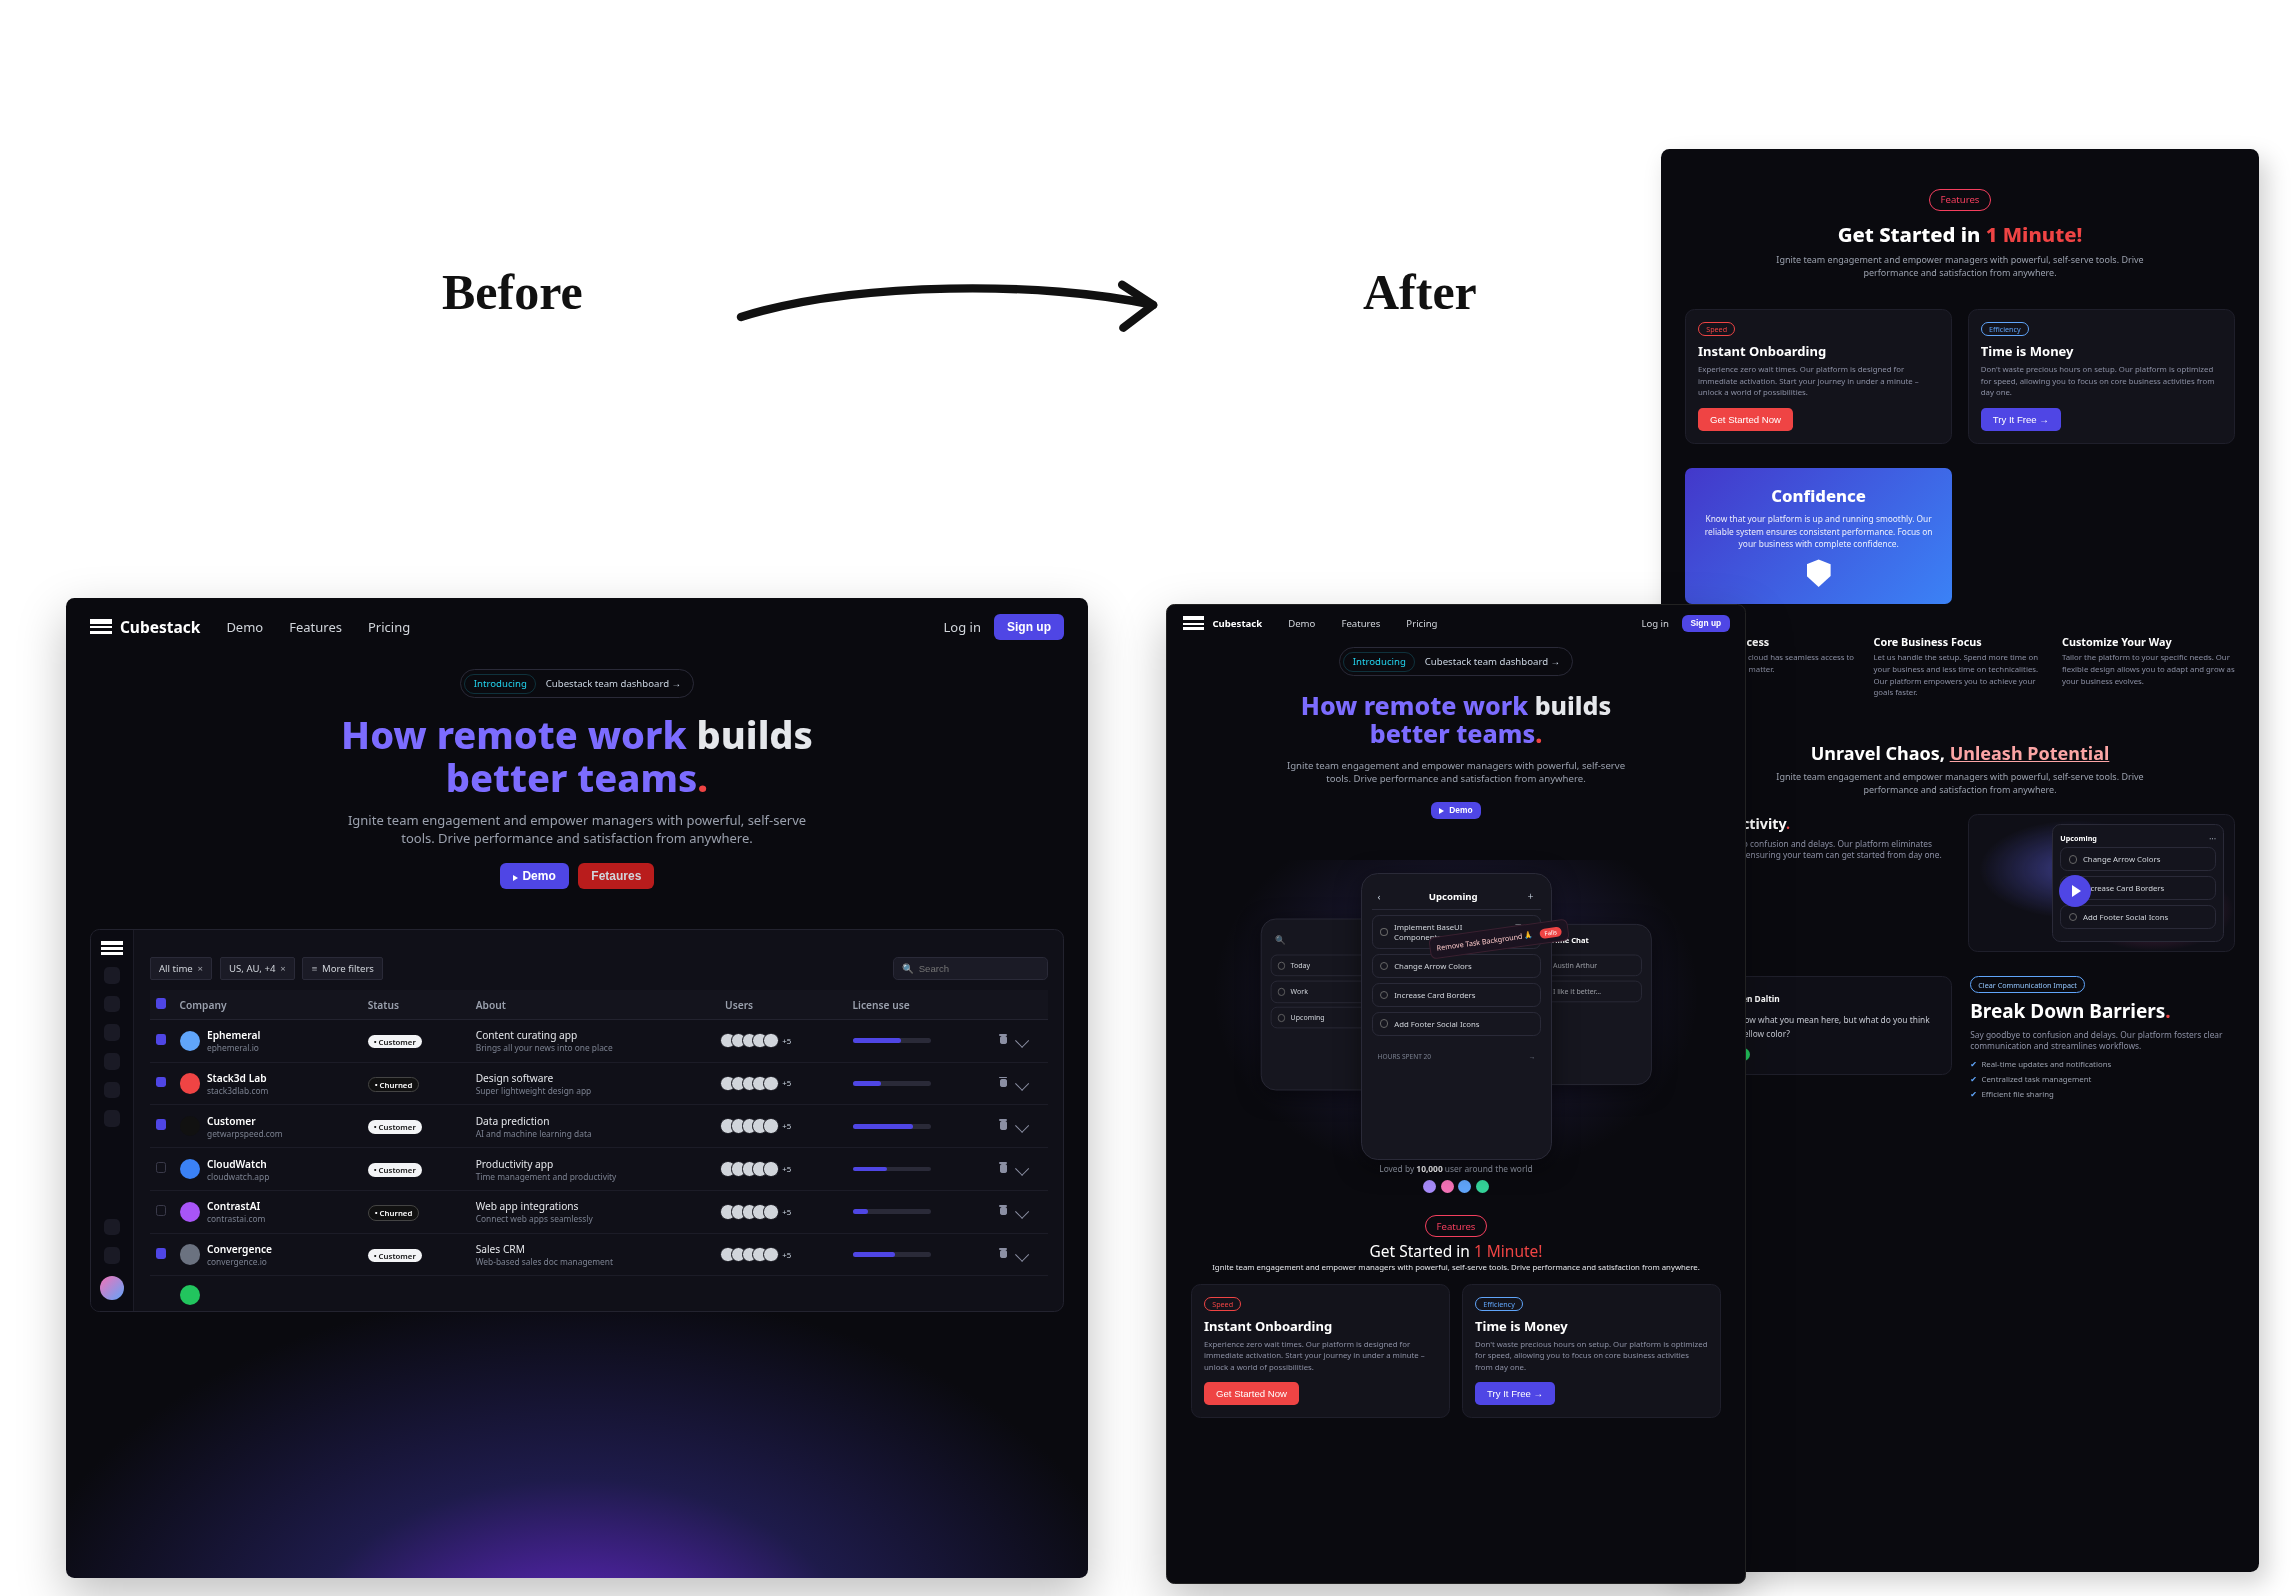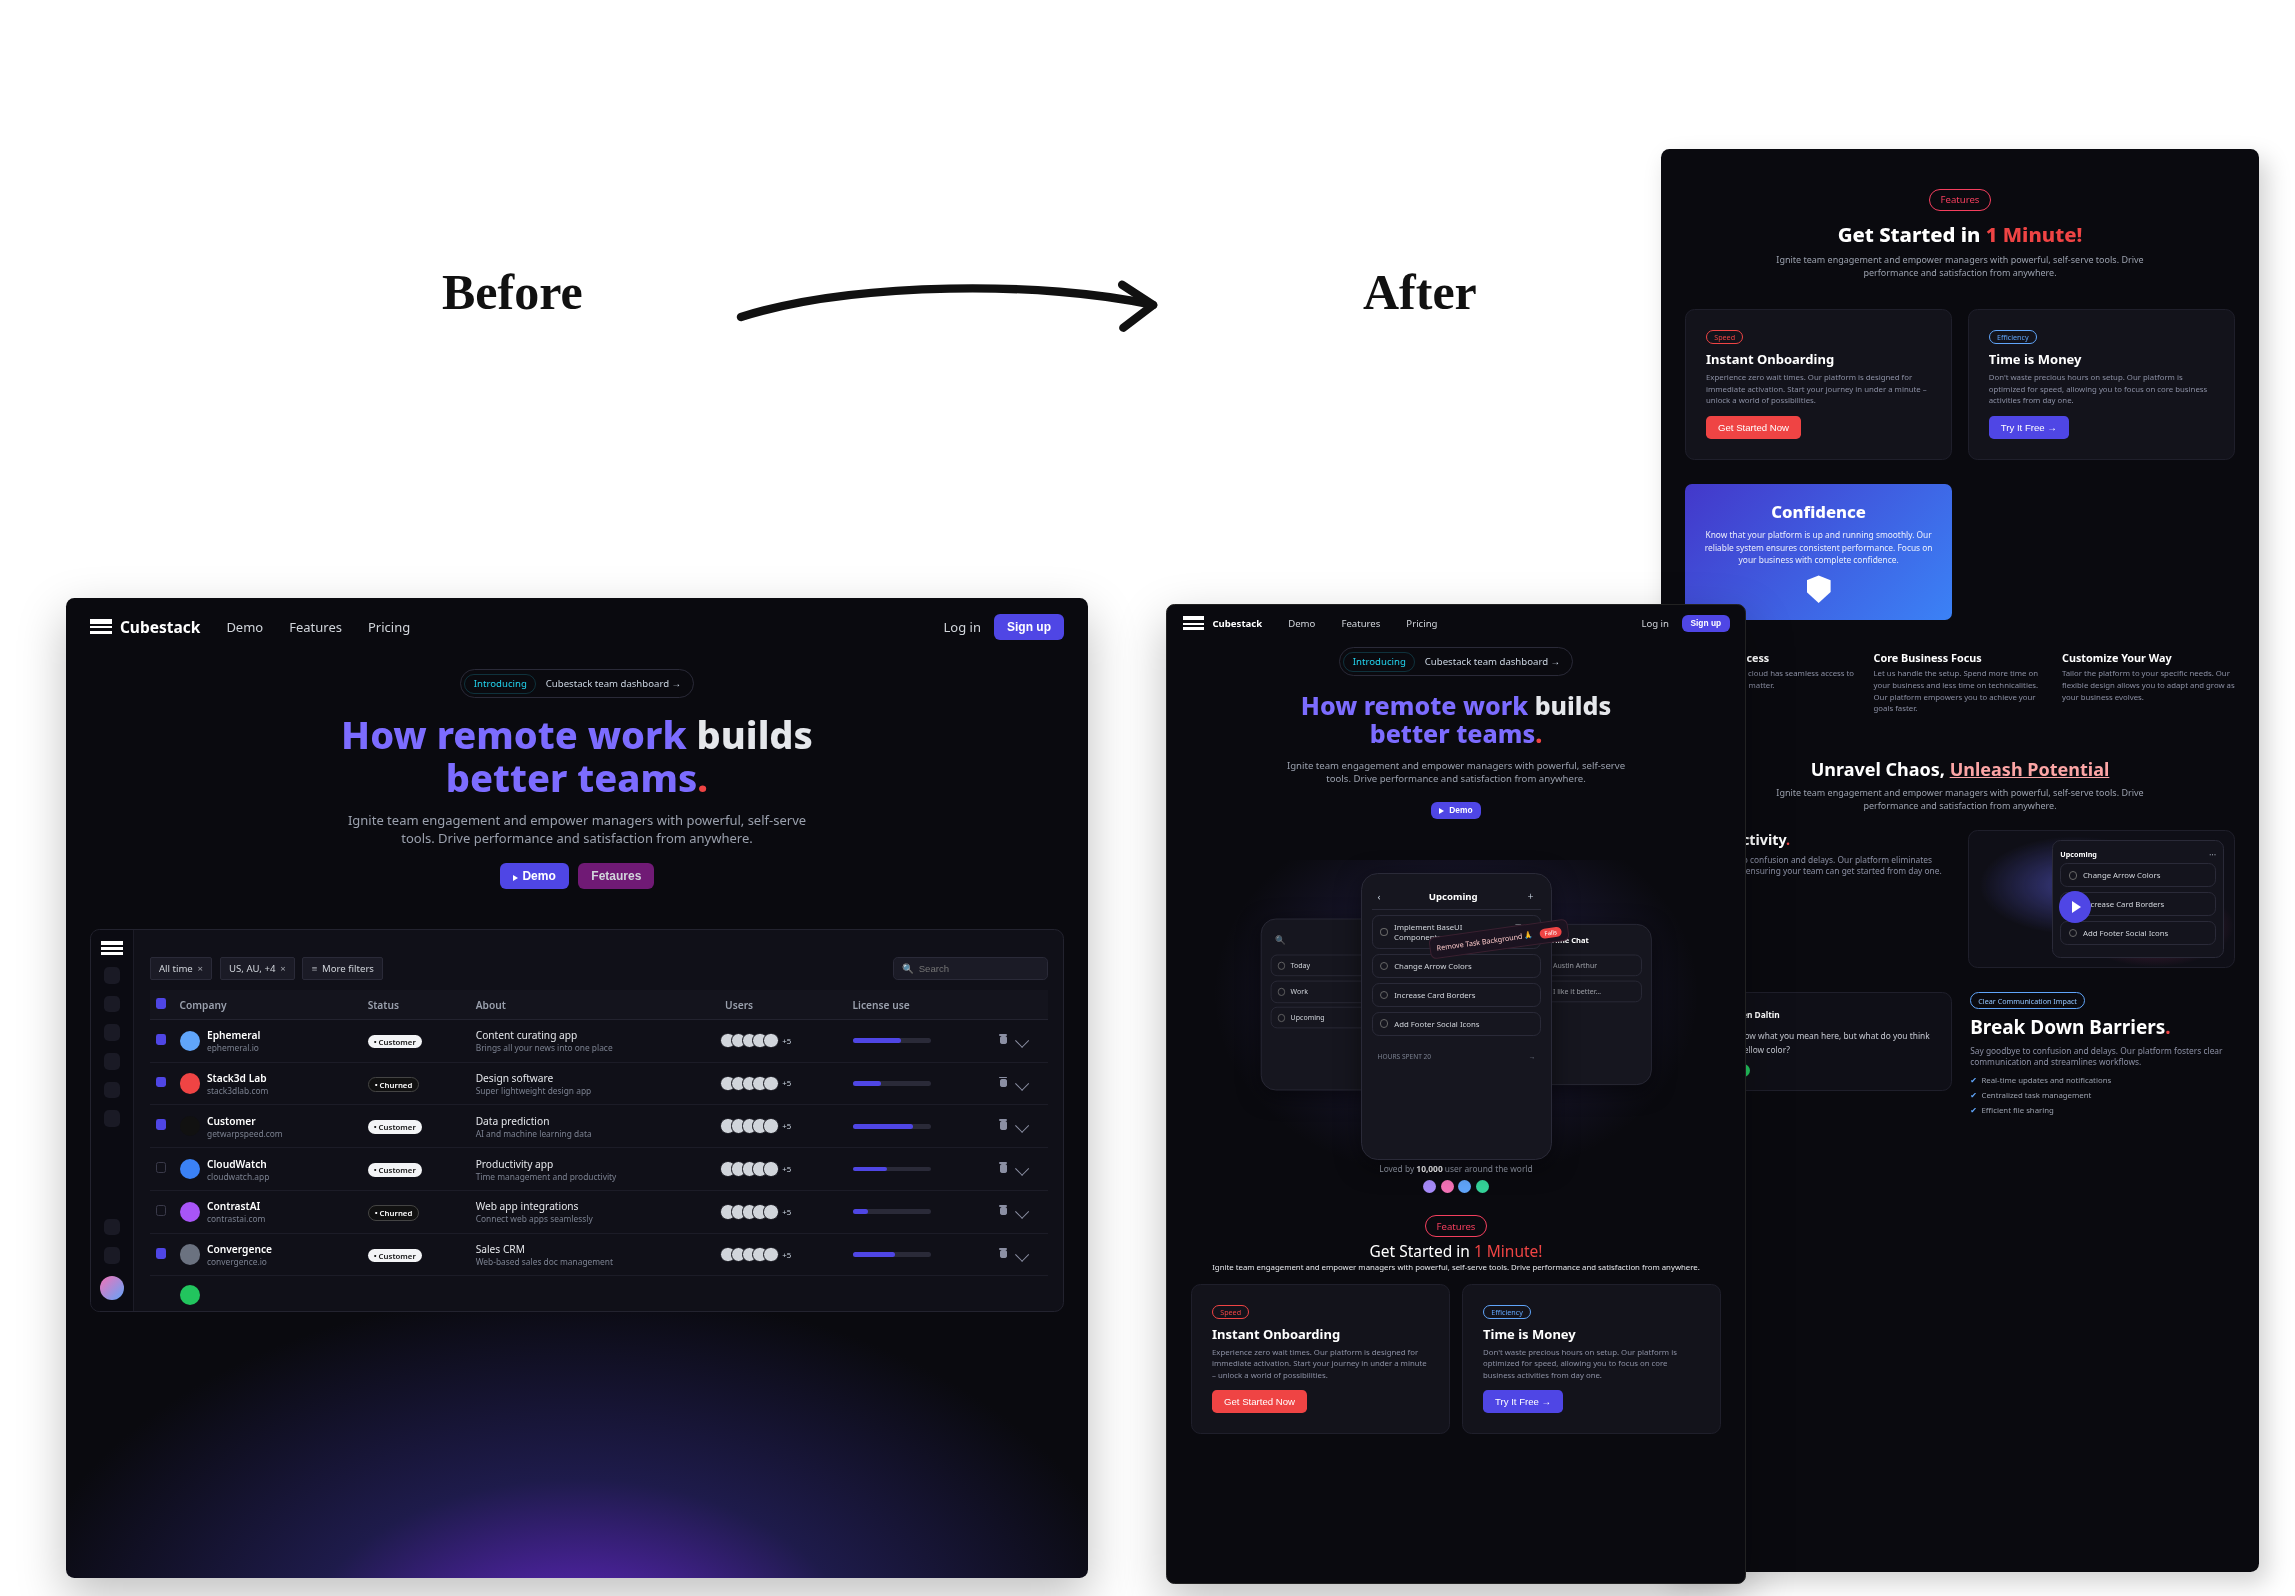--- a/index.html
+++ b/index.html
@@ -43,21 +43,21 @@
   .brand .logo { width:21.5px; height:14.3px; background:linear-gradient(#fff,#fff); position:relative; }
   .brand .logo::before, .brand .logo::after { content:""; position:absolute; left:0; right:0; height:2.4px; background:#0a0a0f;}
   .brand .logo::before { top:4.2px;} .brand .logo::after{ top:9px;}
   .navlink { color:#d1d5db; cursor:pointer; }
   .topnav .right { display:flex; align-items:center; gap:13px;}
   .btn-primary {
     background:#4f46e5; color:#fff; padding:6px 13px; border-radius:6px;
     font-weight:600; cursor:pointer; border:none; font-size:12px;
   }
   .btn-muted {
-    background:#701a75; color:#d1d5db; padding:6px 13px; border-radius:6px;
+    background:#b91c1c; color:#d1d5db; padding:6px 13px; border-radius:6px;
     font-weight:600; cursor:pointer; border:none; font-size:12px;
   }
   .btn-outline-red {
     border:0.6px solid #f43f5e; color:#f43f5e; background:transparent;
     padding:3.6px 10.8px; border-radius:597px; font-size:9.6px; cursor:default;
   }
   .btn-red { background:#ef4444; color:#fff; padding:6px 12px; border-radius:4.8px; border:none; font-size:9.6px; cursor:pointer;}
   .btn-indigo { background:#4f46e5; color:#fff; padding:6px 12px; border-radius:4.8px; border:none; font-size:9.6px; cursor:pointer;}
 
   
@@ -148,21 +148,21 @@
   .ph-item{ display:flex; align-items:center; gap:6px; padding:6px 7.2px; border:0.6px solid #2a2a38; border-radius:7.2px; margin:4.8px 0; font-size:7.8px; color:#d1d5db;}
   .ph-item .radio{ width:8.4px;height:8.4px;border:1.2px solid #666;border-radius:50%;}
   .ph-tilt{ position:absolute; right:-18px; top:54px; transform:rotate(-8deg); background:#1b1320; border:0.6px solid #3a2030; color:#fecaca; padding:4.8px 6px; border-radius:6px; font-size:7.2px; z-index:3;}
   .ph-pill{ display:flex; align-items:center; gap:4.8px; font-size:7.2px; color:#cbd5e1;}
   .glow2{ position:absolute; inset:auto 0 0 0; height:335px; z-index:0; pointer-events:none;
     background: radial-gradient(60% 80% at 50% 40%, rgba(124,108,255,.25), transparent 70%);}
   #mid .brand, #mid .navlink, #mid .topnav{ font-size:9.6px;}
   #mid .btn-primary{ font-size:8.4px; padding:3.6px 8.4px;}
   #mid .socialproof{ text-align:center; font-size:8.4px; color:#9aa0ad; margin-top:3.6px;}
   #mid .cards{ display:grid; grid-template-columns:1fr 1fr; gap:12px; padding:12px 24px 24px;}
-  .fcard{ background:#13131b; border:0.6px solid #1f1f2b; border-radius:9.6px; padding:20px; }
+  .fcard{ background:#13131b; border:0.6px solid #1f1f2b; border-radius:9.6px; padding:12px; }
   .fcard .pill{ display:inline-block; border:0.6px solid #ef4444; color:#ef4444; border-radius:597px; padding:1.2px 7.2px; font-size:7.2px; margin-bottom:6px;}
   .fcard .pill.blue{ border-color:#60a5fa; color:#60a5fa;}
   .fcard h3{ color:#fff; font-size:13px; margin-bottom:3.6px;}
   .fcard p{ color:#8b8fa3; font-size:7.8px; line-height:1.5;}
   .fcard .act{ margin-top:8.4px;}
 
   
   #right .section-title { text-align:center; color:#fff; font-weight:800; font-size:20.3px;}
   #right .section-title .accent{ color:#ef4444;}
   #right .sub { text-align:center; color:#9aa0ad; font-size:9px; max-width:371px; margin:4.8px auto 0;}

